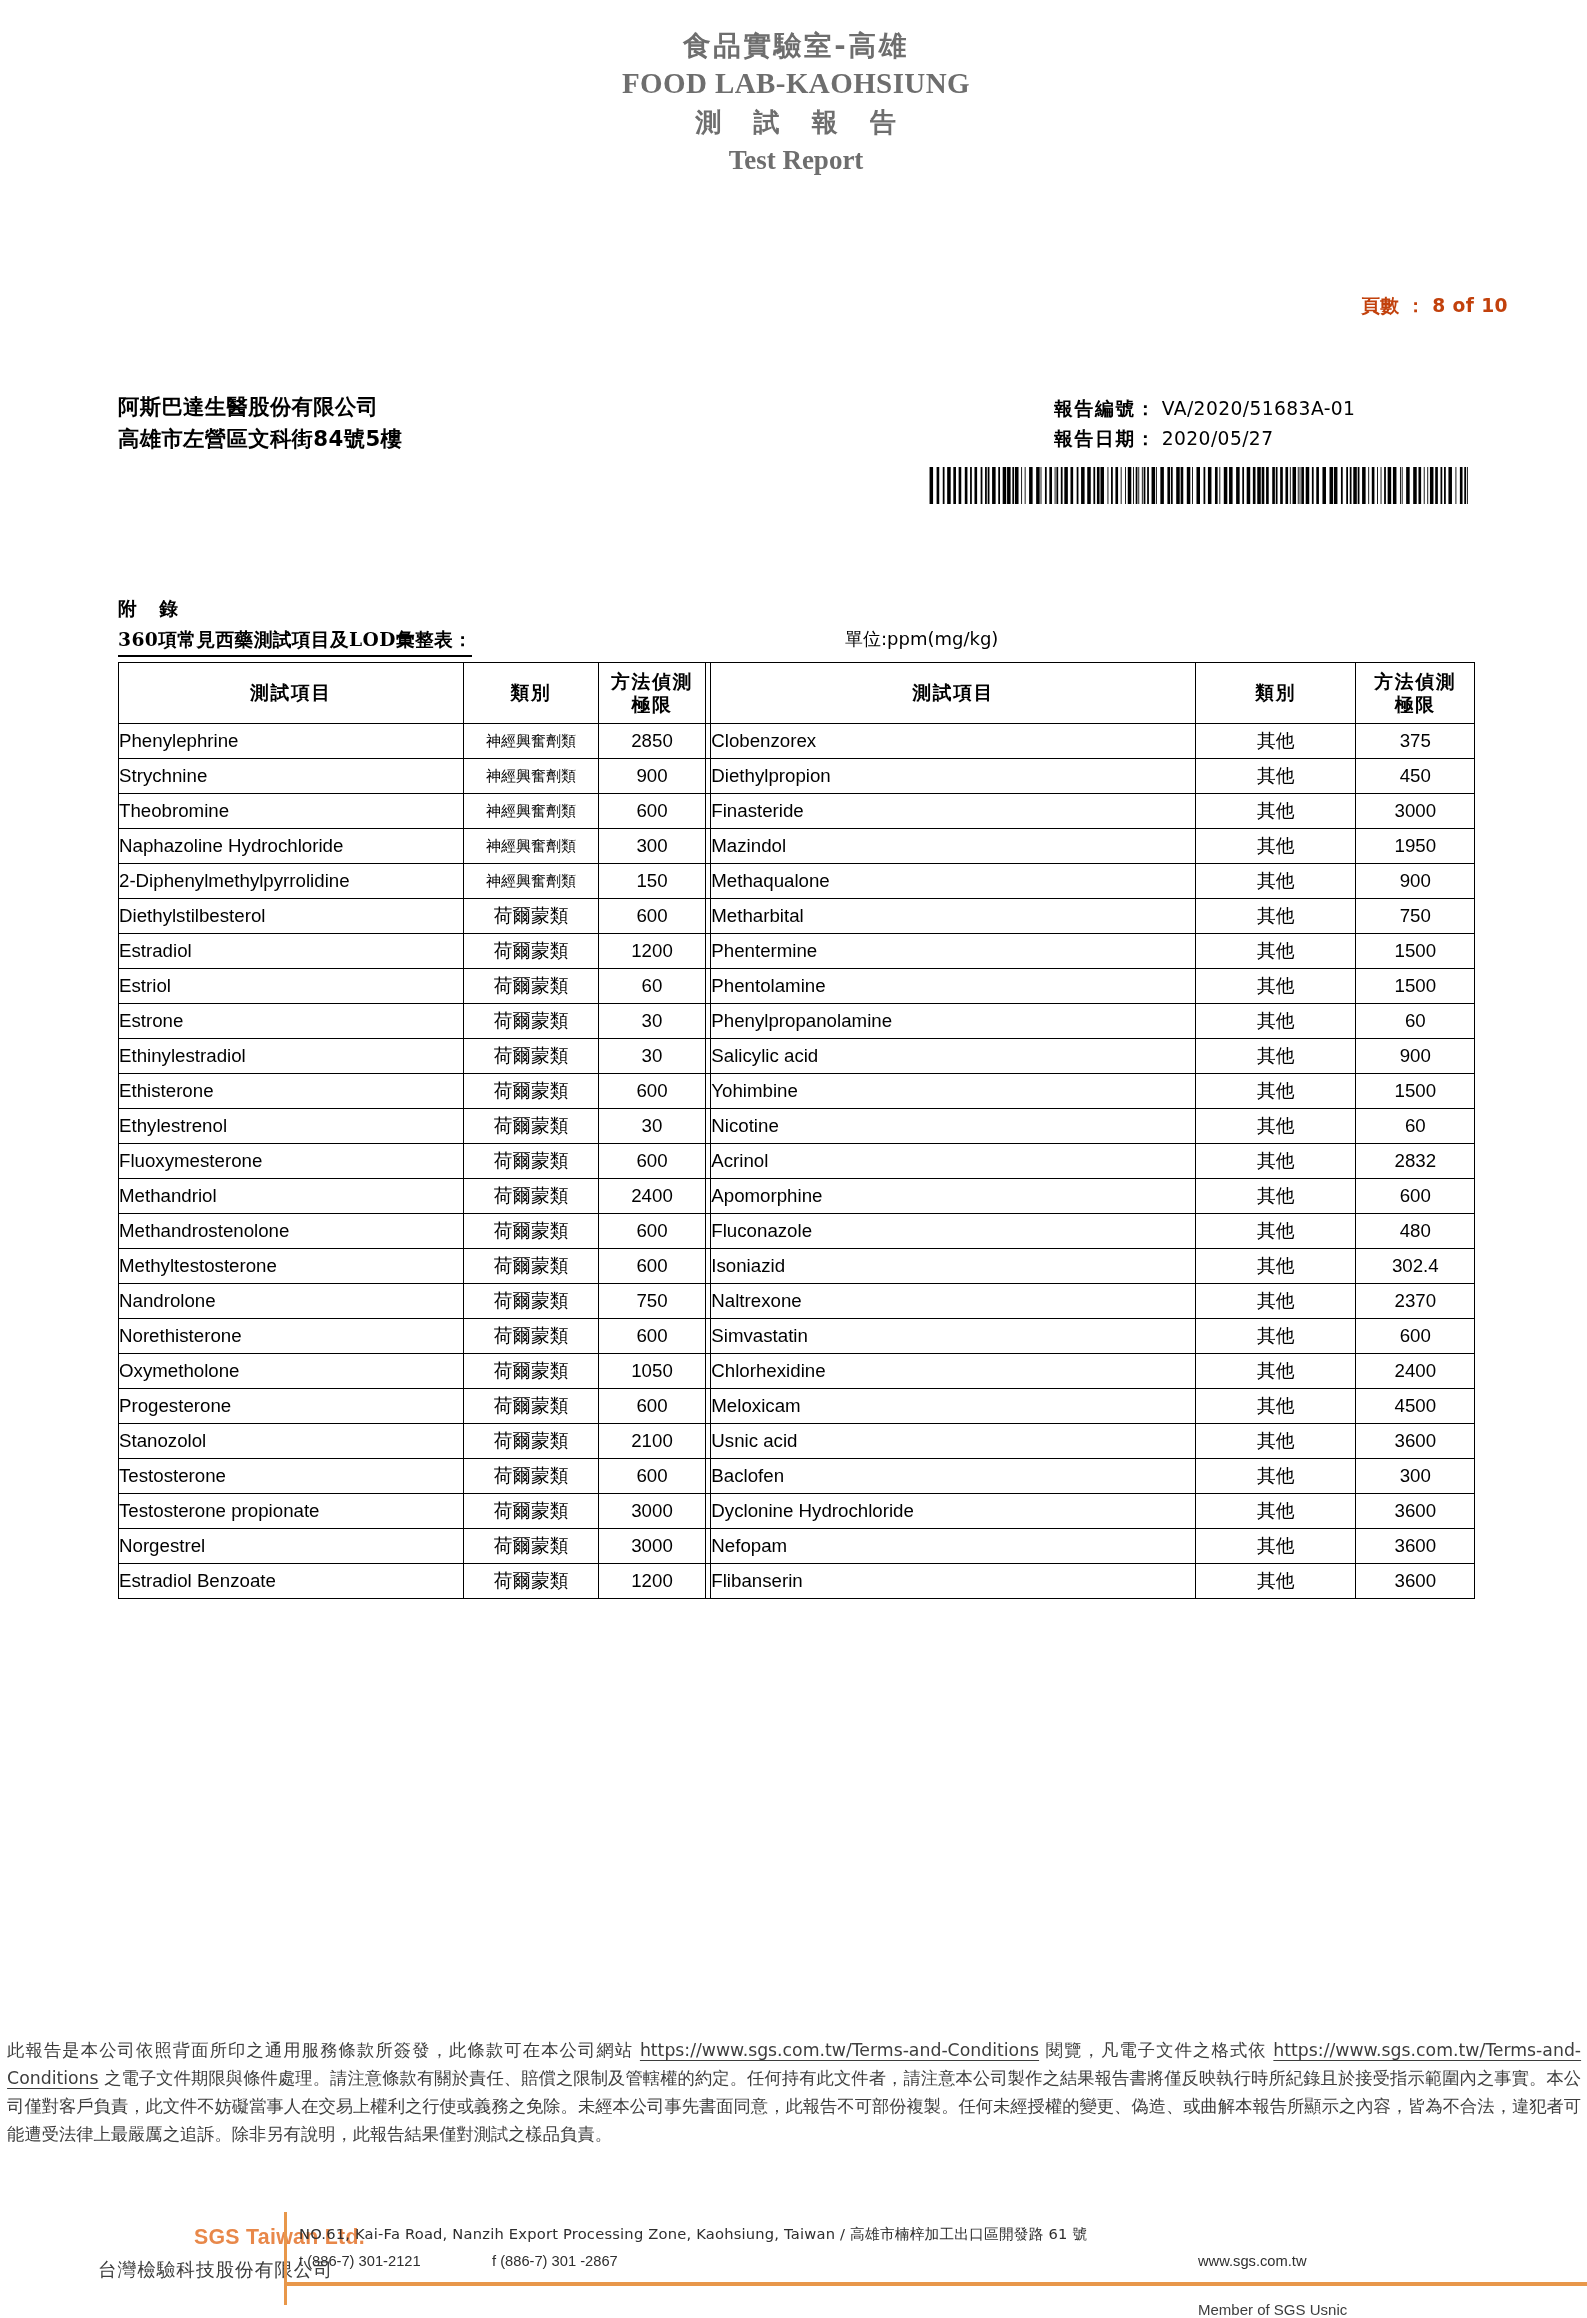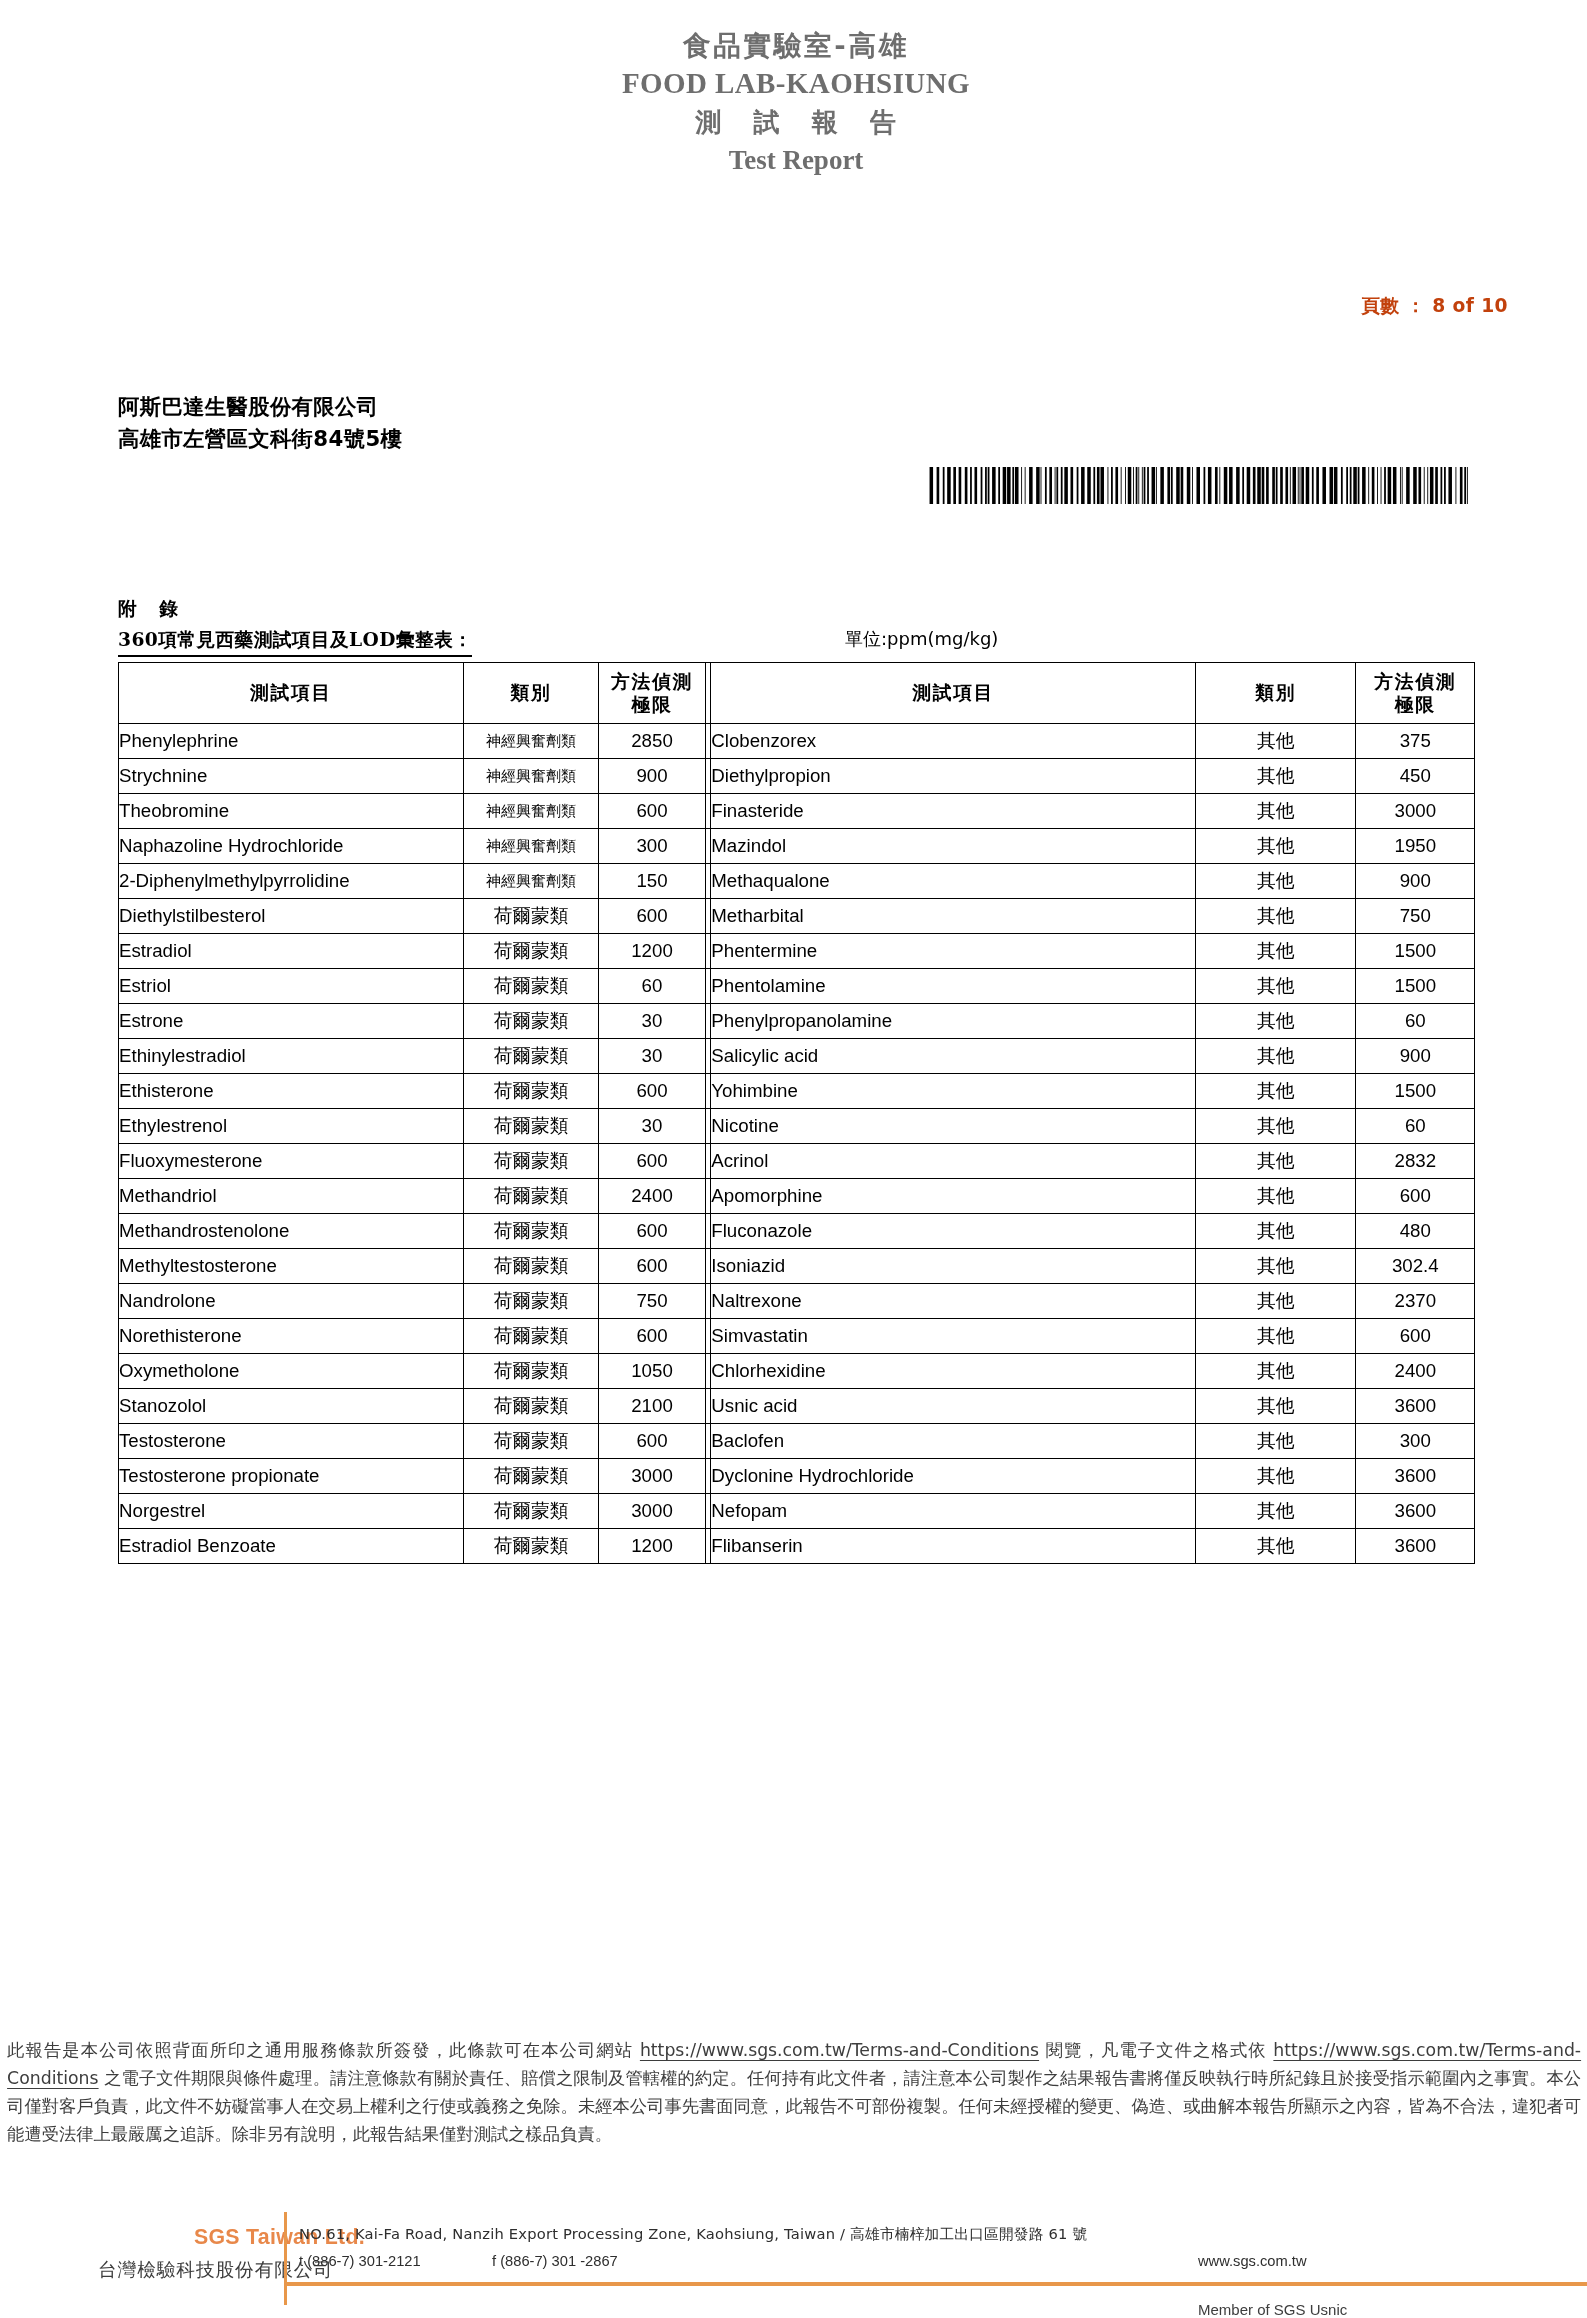--- a/index.html
+++ b/index.html
@@ -361,20 +361,28 @@
     </div>
   </div>
 
   <div class="page-num">頁數 ： 8 of 10</div>
 
   <div class="client-block">
     <div>阿斯巴達生醫股份有限公司</div>
     <div>高雄市左營區文科街84號5樓</div>
   </div>
 
+  <div class="report-block">
+    <div class="report-row">
+      <span class="report-label">報告編號：</span><span class="report-value">VA/2020/51683A-01</span>
+    </div>
+    <div class="report-row">
+      <span class="report-label">報告日期：</span><span class="report-value">2020/05/27</span>
+    </div>
+  </div>
 
   <div class="barcode">
     <svg width="546" height="37" viewBox="0 0 614 42" xmlns="http://www.w3.org/2000/svg" aria-hidden="true">
       <g id="bars" fill="#000">
           <rect x="0" y="0" width="4" height="42"></rect>
           <rect x="8" y="0" width="3" height="42"></rect>
           <rect x="15" y="0" width="2" height="42"></rect>
           <rect x="20" y="0" width="4" height="42"></rect>
           <rect x="27" y="0" width="3" height="42"></rect>
           <rect x="33" y="0" width="3" height="42"></rect>
@@ -683,20 +691,29 @@
           <tr>
             <td class="item">Oxymetholone</td>
             <td class="cat">荷爾蒙類</td>
             <td class="lodv">1050</td>
             <td class="col-gap"></td>
             <td class="item">Chlorhexidine</td>
             <td class="cat">其他</td>
             <td class="lodv">2400</td>
           </tr>
           <tr>
+            <td class="item">Progesterone</td>
+            <td class="cat">荷爾蒙類</td>
+            <td class="lodv">600</td>
+            <td class="col-gap"></td>
+            <td class="item">Meloxicam</td>
+            <td class="cat">其他</td>
+            <td class="lodv">4500</td>
+          </tr>
+          <tr>
             <td class="item">Stanozolol</td>
             <td class="cat">荷爾蒙類</td>
             <td class="lodv">2100</td>
             <td class="col-gap"></td>
             <td class="item">Usnic acid</td>
             <td class="cat">其他</td>
             <td class="lodv">3600</td>
           </tr>
           <tr>
             <td class="item">Testosterone</td>

